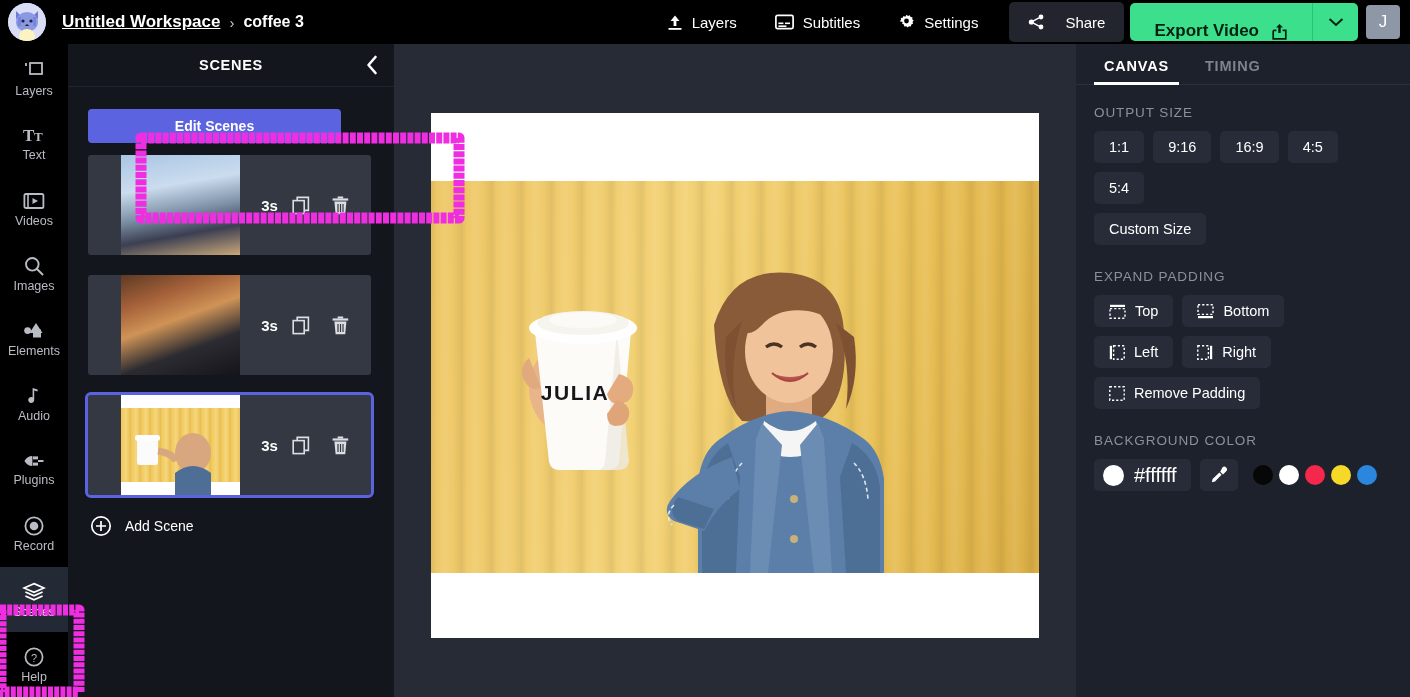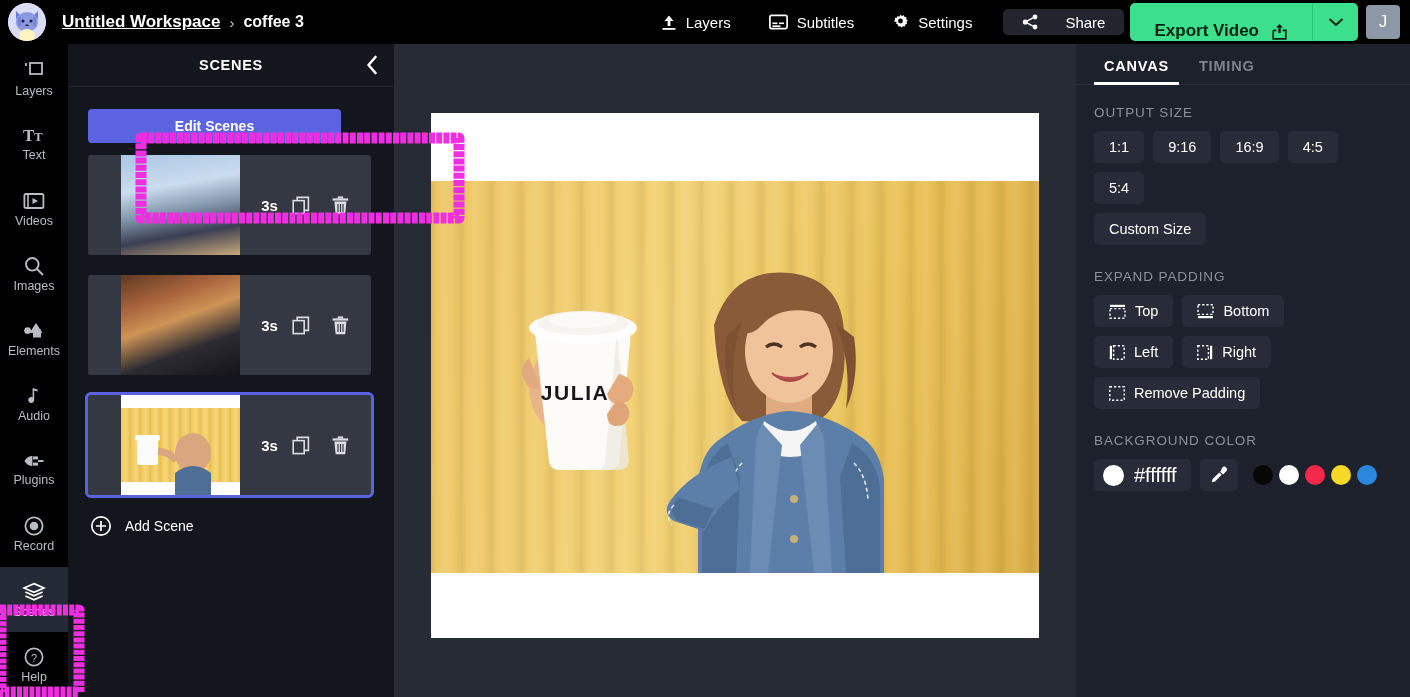--- a/index.html
+++ b/index.html
@@ -32,22 +32,22 @@
   .bc-proj { color: #fff; font-size: 16px; font-weight: bold; white-space: nowrap; }
 
   .top-actions { display: flex; align-items: center; margin-left: auto; height: 44px; }
   .top-btn {
     display: flex; align-items: center; gap: 9px; height: 44px;
     padding: 0 19px; color: #fff; font-size: 15px; cursor: pointer; background: none;
     border: none; font-family: inherit; white-space: nowrap;
   }
   .top-btn svg { display: block; }
   .share-btn {
-    display: flex; align-items: center; gap: 26px;
-    background: #22252e; color: #fff; height: 26px; border-radius: 5px;
+    display: flex; align-items: center; gap: 20px;
+    background: #22252e; color: #fff; height: 40px; border-radius: 5px;
     padding: 0 19px; margin: 0 6px 0 12px; font-size: 15px; cursor: pointer;
     border: none; font-family: inherit;
   }
   .export-group { display: flex; align-items: stretch; height: 38px; margin-right: 8px; }
   .export-btn {
     background: #3ce08c; color: #05200f; font-weight: bold; font-size: 17px;
     border: none; border-radius: 5px 0 0 5px; padding: 0 24px; cursor: pointer;
     display: flex; align-items: flex-end; gap: 12px; font-family: inherit; white-space: nowrap;
   }
   .export-caret {
@@ -151,21 +151,21 @@
       linear-gradient(100deg,#eec664 0%,#f3d276 40%,#e8bf55 75%,#dbae45 100%);
   }
   .person { position: absolute; right: 95px; bottom: 0; width: 290px; height: 330px; }
   .cup-wrap { position: absolute; left: 82px; bottom: 102px; width: 140px; height: 175px; }
 
   
   .right-panel {
     width: 334px; flex: 0 0 334px; background: #1d212b;
     display: flex; flex-direction: column;
   }
-  .tabs { display: flex; gap: 10px; padding: 14px 18px 0 18px; border-bottom: 1px solid #2a2f3c; }
+  .tabs { display: flex; gap: 16px; padding: 14px 18px 0 18px; border-bottom: 1px solid #2a2f3c; }
   .tab {
     font-size: 14.5px; letter-spacing: .8px; font-weight: bold; color: #7d838f;
     padding: 0 10px 10px 10px; cursor: pointer; position: relative; background:none;
     border:none; font-family: inherit;
   }
   .tab.active { color: #fff; }
   .tab.active::after {
     content:''; position:absolute; left:0; right:0; bottom:-1px; height:3px; background:#fff;
   }
   .panel-body { padding: 20px 18px 0 18px; }

